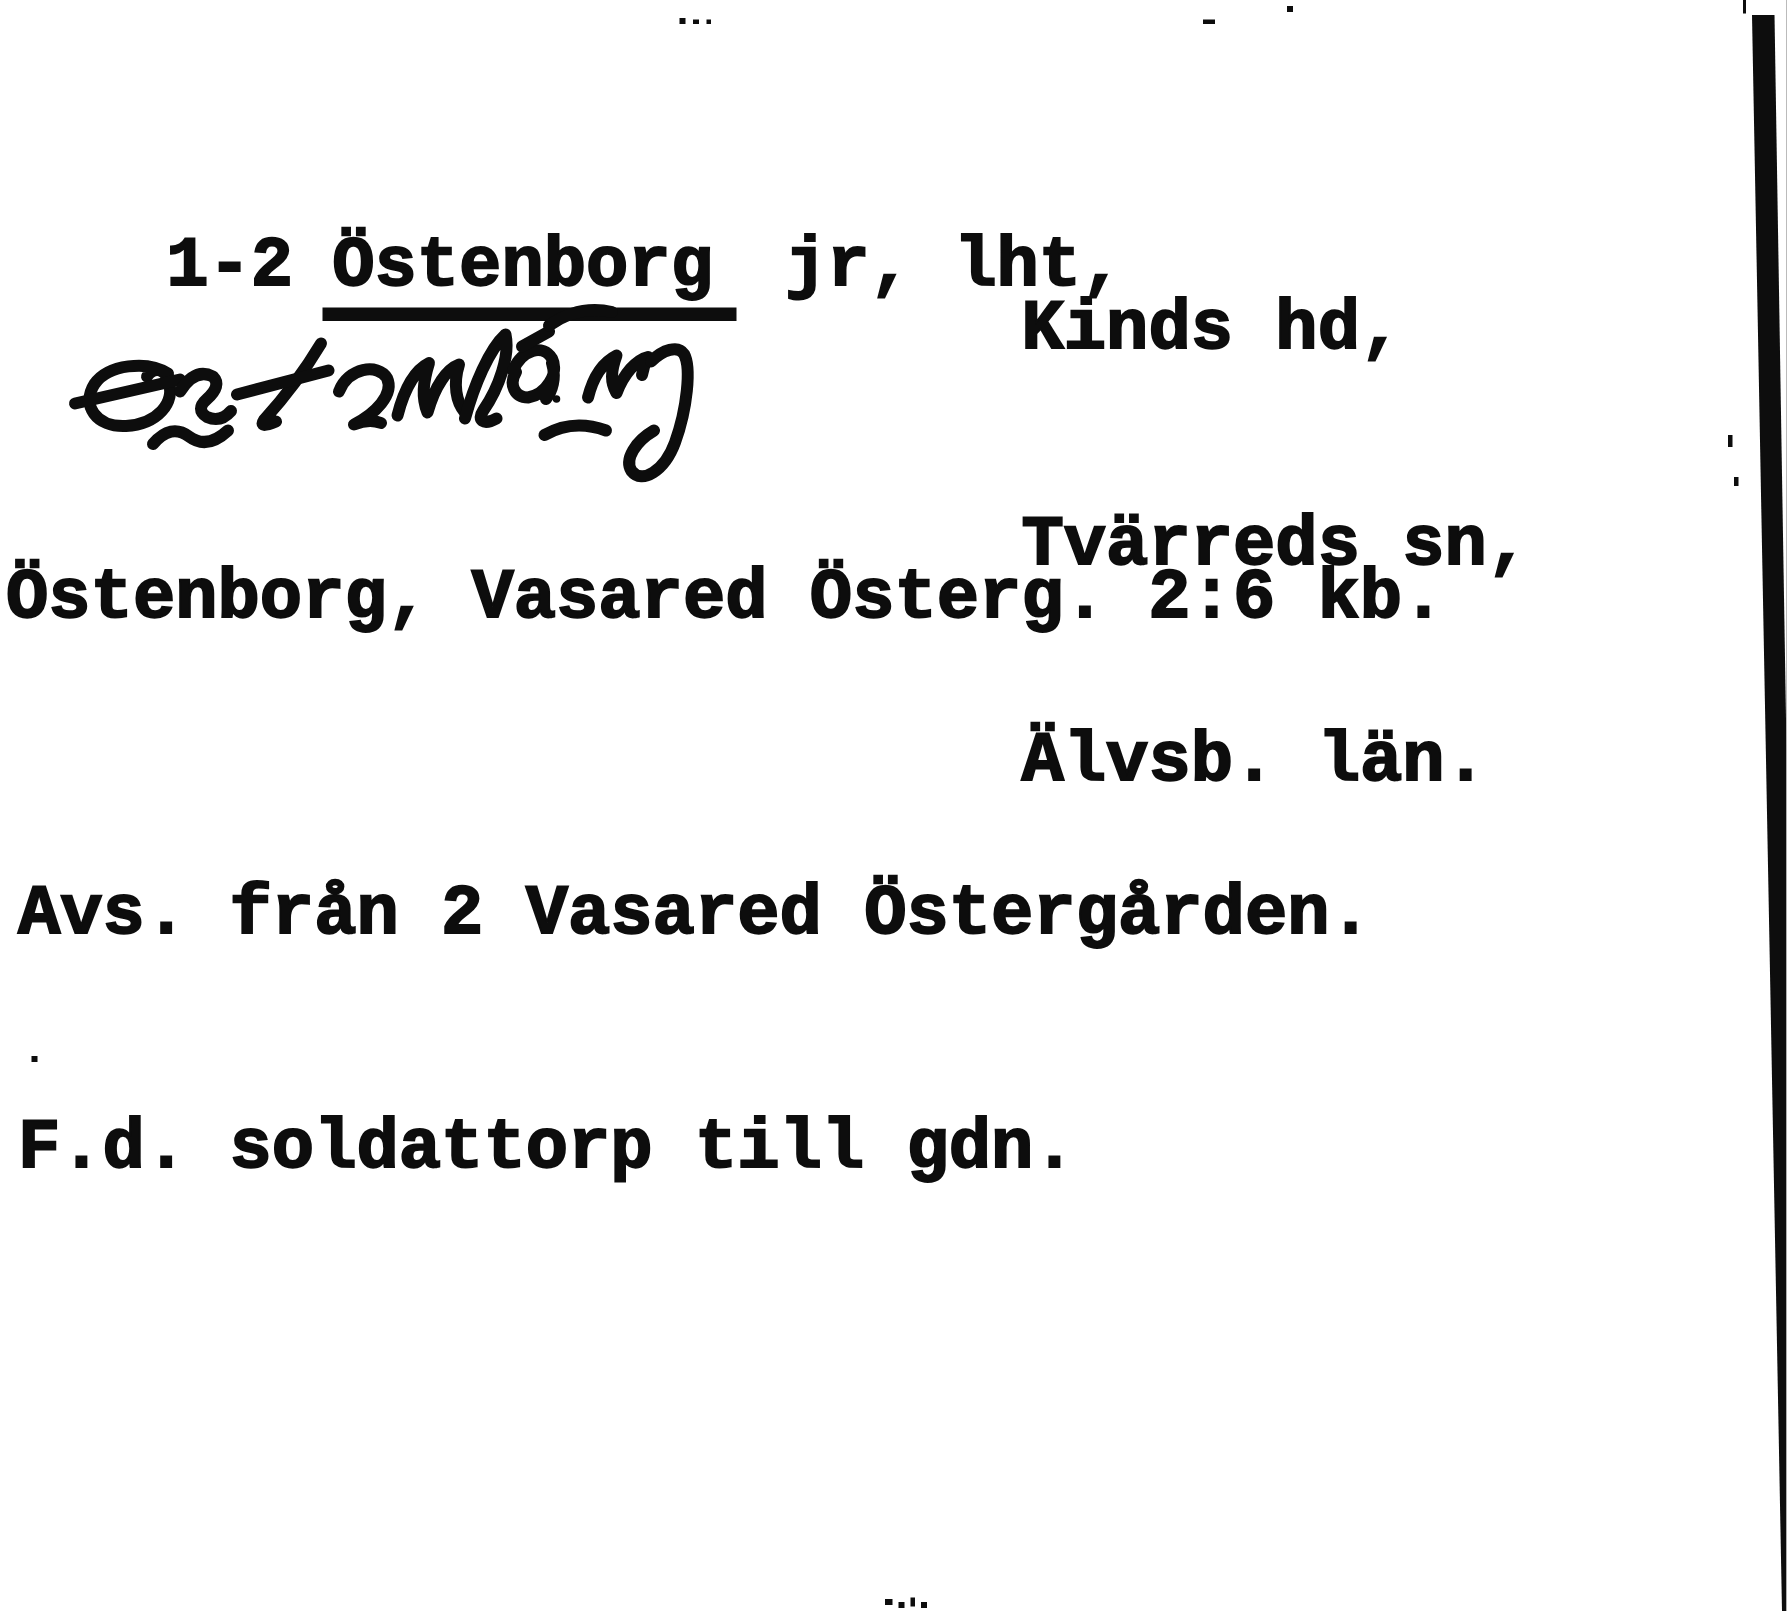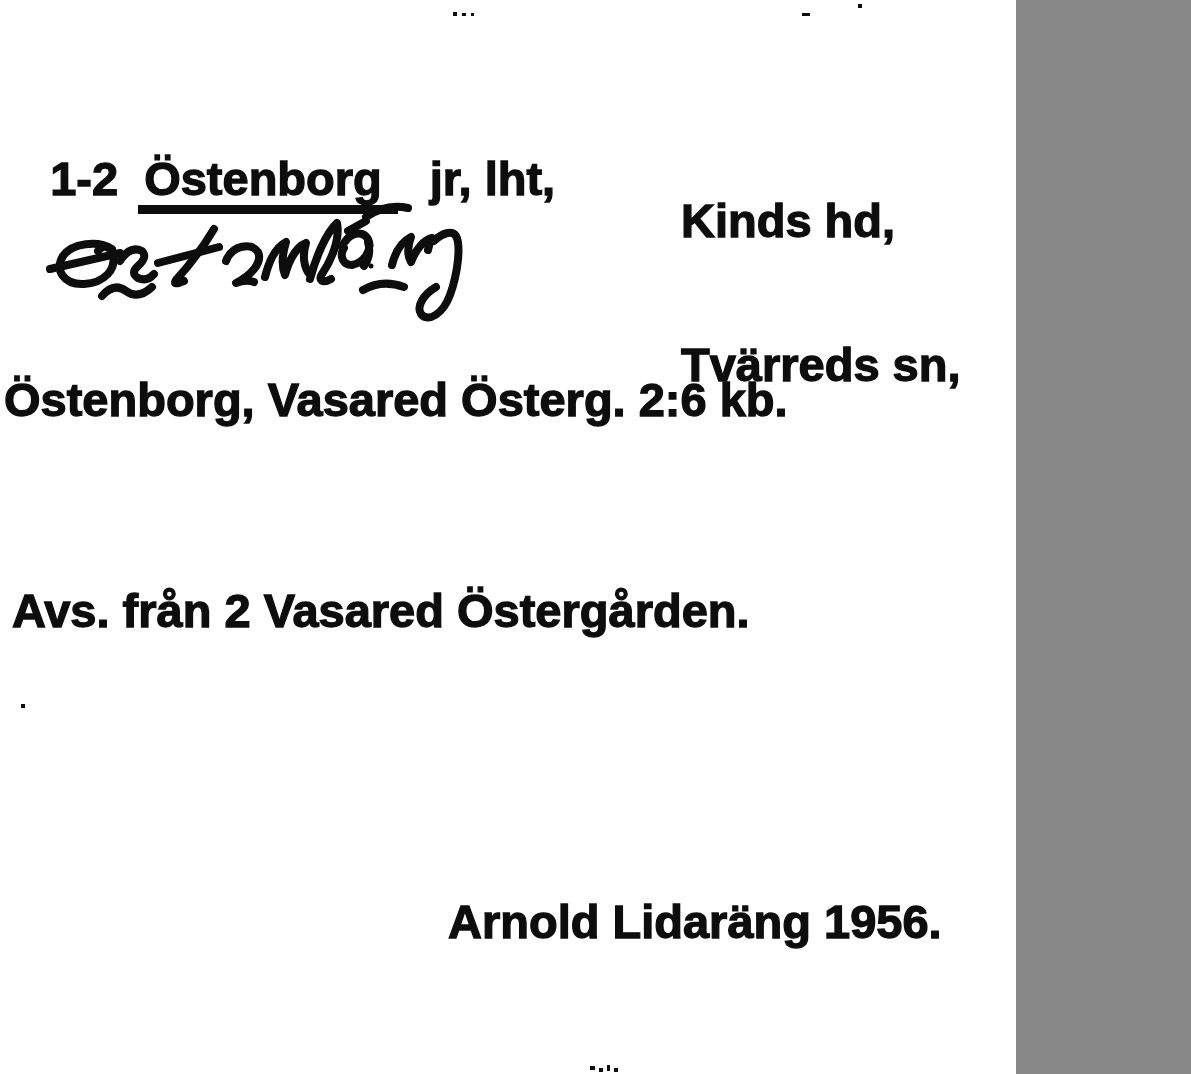--- a/index.html
+++ b/index.html
@@ -1,20 +1,20 @@
 <!DOCTYPE html>
 <html style="--ink: #0d0d0d; --paper: #ffffff;"><head>
 <meta charset="utf-8">
 <style>
   :root { --ink:#0d0d0d; --paper:#ffffff; }
   html,body { margin:0; padding:0; background:#888; }
   .card {
-    position:relative; width:1016px; height:1074px;
+    position:relative; width:1191px; height:1074px;
     background:var(--paper); overflow:hidden;
-    font-family:Liberation Sans, sans-serif;
+    font-family:Liberation Mono, monospace;
   }
   .tw {
     position:absolute; color:var(--ink);
     font-weight:700; font-size:47px; line-height:52px;
     letter-spacing:0; white-space:pre;
     -webkit-text-stroke:1.3px var(--ink);
   }
   .tw-tight { line-height:48px; }
   .ref { margin-right:26px; }
   .placename {
@@ -33,20 +33,21 @@
 
 <div class="card">
 
   <div class="tw" style="left:-2px; top:101px;">
     <span class="ref">1-2</span><span class="placename">Östenborg</span><span>jr, lht,</span>
   </div>
 
   <div class="tw tw-tight" style="left:681px; top:101px;">
     <div>Kinds hd,</div>
     <div>Tvärreds sn,</div>
+    <div>Älvsb. län.</div>
   </div>
 
   <svg class="hw" width="460" height="160" viewBox="0 0 460 160" role="img" aria-label="østənbörj">
     <g>
 
       <path d="M 72,54 C 58,45 32,48 23,61 C 14,75 24,90 44,89 C 64,88 78,74 72,58 C 69,50 62,50 58,56"></path>
       <path d="M 10,74 L 80,58"></path>
 
       <path d="M 80,66 Q 90,50 102,56 Q 108,62 98,71 Q 90,78 98,83 Q 107,87 114,79"></path>
       <path d="M 62,101 Q 74,87 86,96 Q 98,105 112,92"></path>
@@ -69,23 +70,23 @@
 
       <path d="M 394,46 C 402,38 412,35 416,41 C 421,50 418,78 410,100 C 403,119 388,128 381,119 C 376,111 384,99 396,92"></path>
       <circle cx="331" cy="71" r="2.5" fill="#0d0d0d"></circle>
     </g>
   </svg>
 
   <div class="tw" style="left:4px; top:374px;text-align:right;">Östenborg, Vasared Österg. 2:6 kb.</div>
 
   <div class="tw" style="left:12px; top:481px;">
     <div>Avs. från 2 Vasared Östergården.</div>
+    <div>F.d. soldattorp till gdn.</div>
   </div>
 
-  <div class="tw" style="left:448px; top:896px;">Arnold Lidaräng 1956.</div>
 
   <svg class="edge-bar-svg" width="1191" height="1074" viewBox="0 0 1191 1074">
     <polygon points="1168,10 1183,10 1191,500 1191,1074 1188,1074"></polygon>
   </svg>
   <div class="speck" style="left: 1162px; top: 0px; width: 2px; height: 9px;"></div>
   <div>
       <div class="speck" style="left: 453px; top: 12px; width: 4px; height: 4px;"></div>
       <div class="speck" style="left: 462px; top: 13px; width: 4px; height: 3px;"></div>
       <div class="speck" style="left: 471px; top: 13px; width: 3px; height: 3px;"></div>
       <div class="speck" style="left: 802px; top: 13px; width: 8px; height: 3px;"></div>

